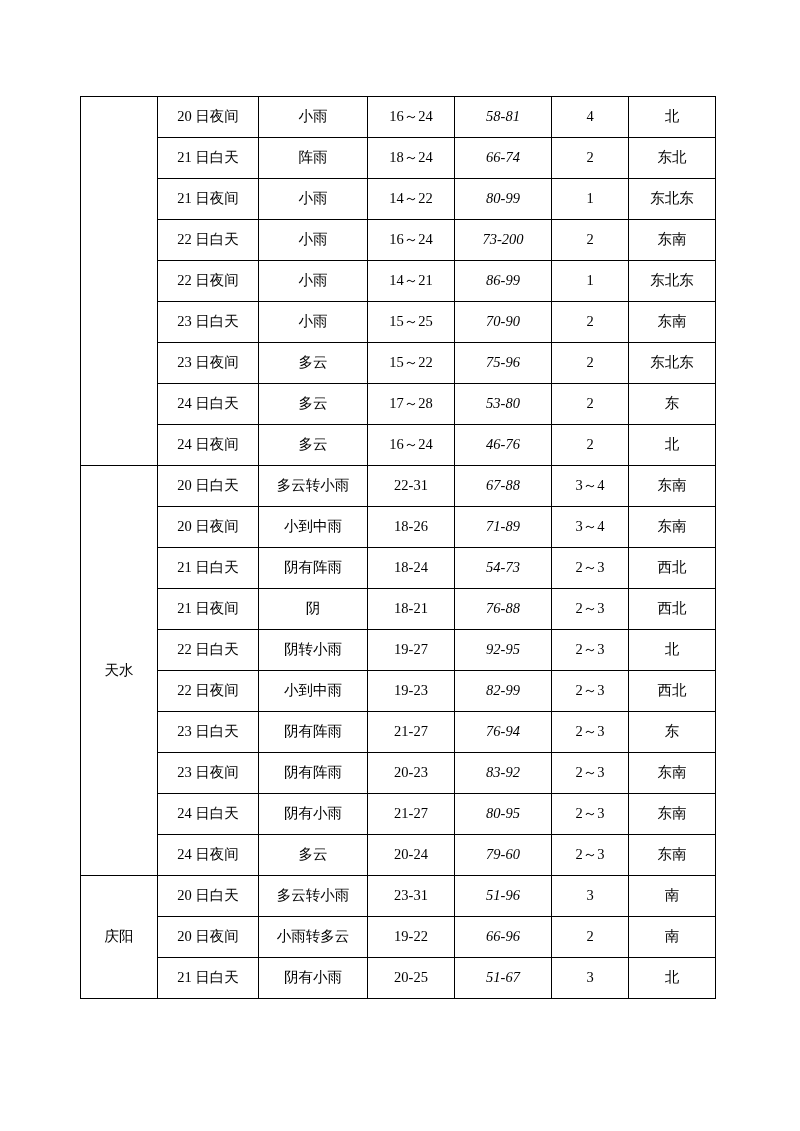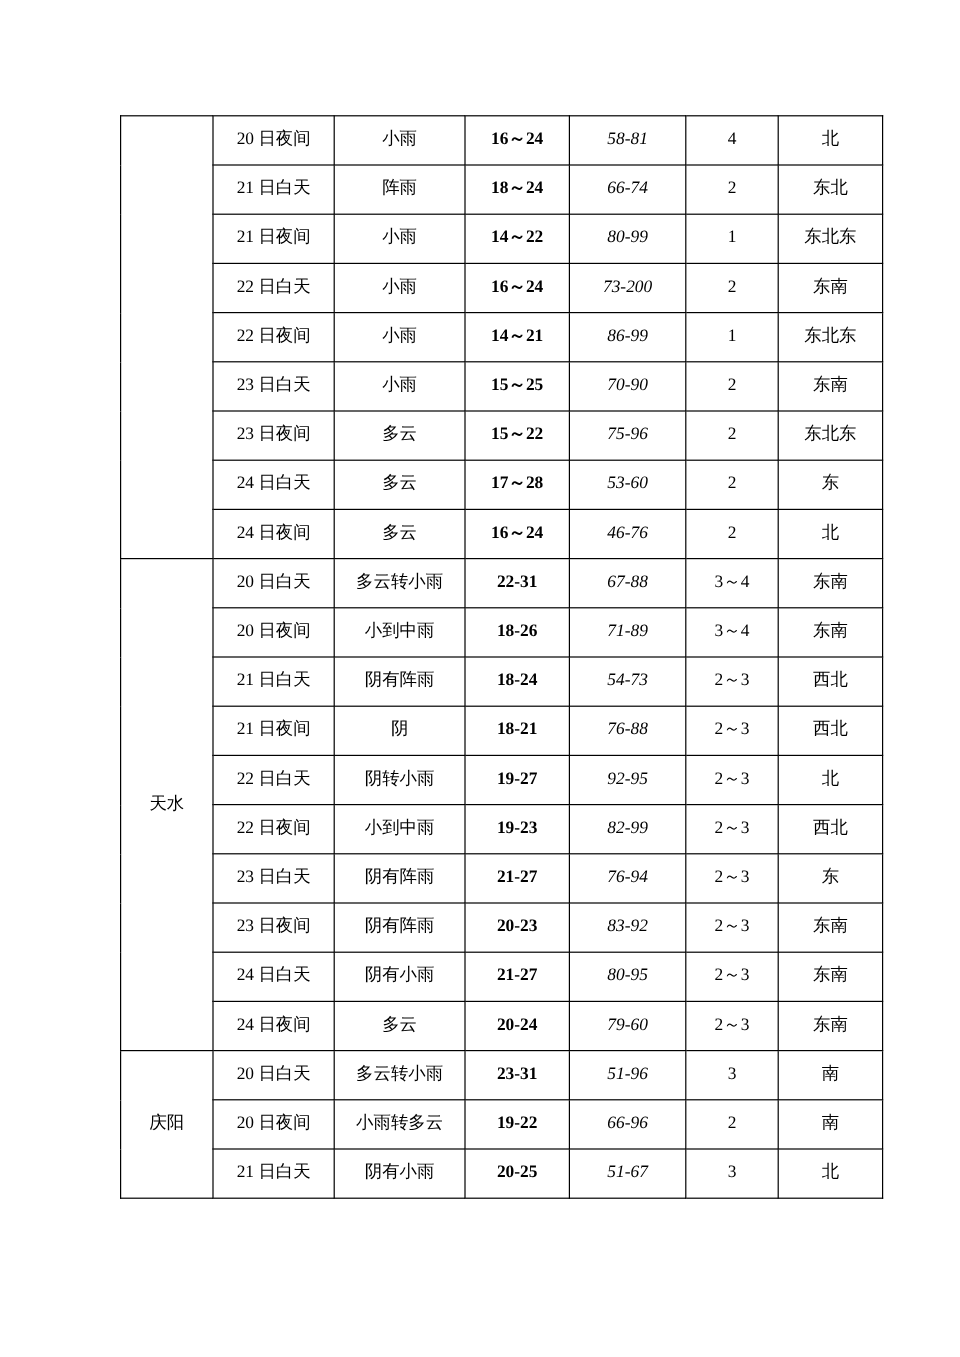--- a/index.html
+++ b/index.html
@@ -12,21 +12,21 @@
     height: 1131px;
     font-family: "Liberation Serif", "DejaVu Serif", serif;
     color: #000000;
     position: relative;
     overflow: hidden;
   }
   .page {
     width: 800px;
     height: 1131px;
     box-sizing: border-box;
-    padding: 96px 115px 0 100px;
+    padding: 96px 115px 0 80px;
   }
   table.weather {
     border-collapse: collapse;
     table-layout: fixed;
     width: 570px;
     margin: 0;
   }
   table.weather td {
     border: 1px solid #000000;
     text-align: center;
@@ -42,21 +42,20 @@
     width: 72px;
   }
   td.period {
     width: 96px;
   }
   td.cond {
     width: 104px;
   }
   td.temp {
     width: 82px;
-    font-weight: bold;
   }
   td.humid {
     width: 92px;
     font-style: italic;
   }
   td.wind-lv {
     width: 72px;
   }
   td.wind-dir {
     width: 82px;
@@ -123,21 +122,21 @@
         <td class="cond">多云</td>
         <td class="temp">15～22</td>
         <td class="humid">75-96</td>
         <td class="wind-lv">2</td>
         <td class="wind-dir">东北东</td>
       </tr>
       <tr>
         <td class="period">24 日白天</td>
         <td class="cond">多云</td>
         <td class="temp">17～28</td>
-        <td class="humid">53-60</td>
+        <td class="humid">53-80</td>
         <td class="wind-lv">2</td>
         <td class="wind-dir">东</td>
       </tr>
       <tr>
         <td class="period">24 日夜间</td>
         <td class="cond">多云</td>
         <td class="temp">16～24</td>
         <td class="humid">46-76</td>
         <td class="wind-lv">2</td>
         <td class="wind-dir">北</td>

